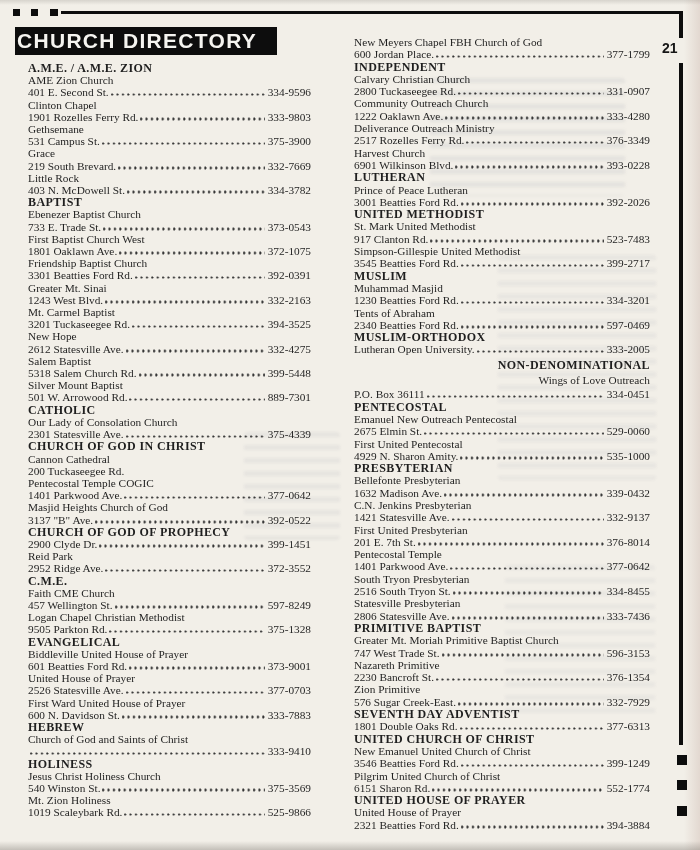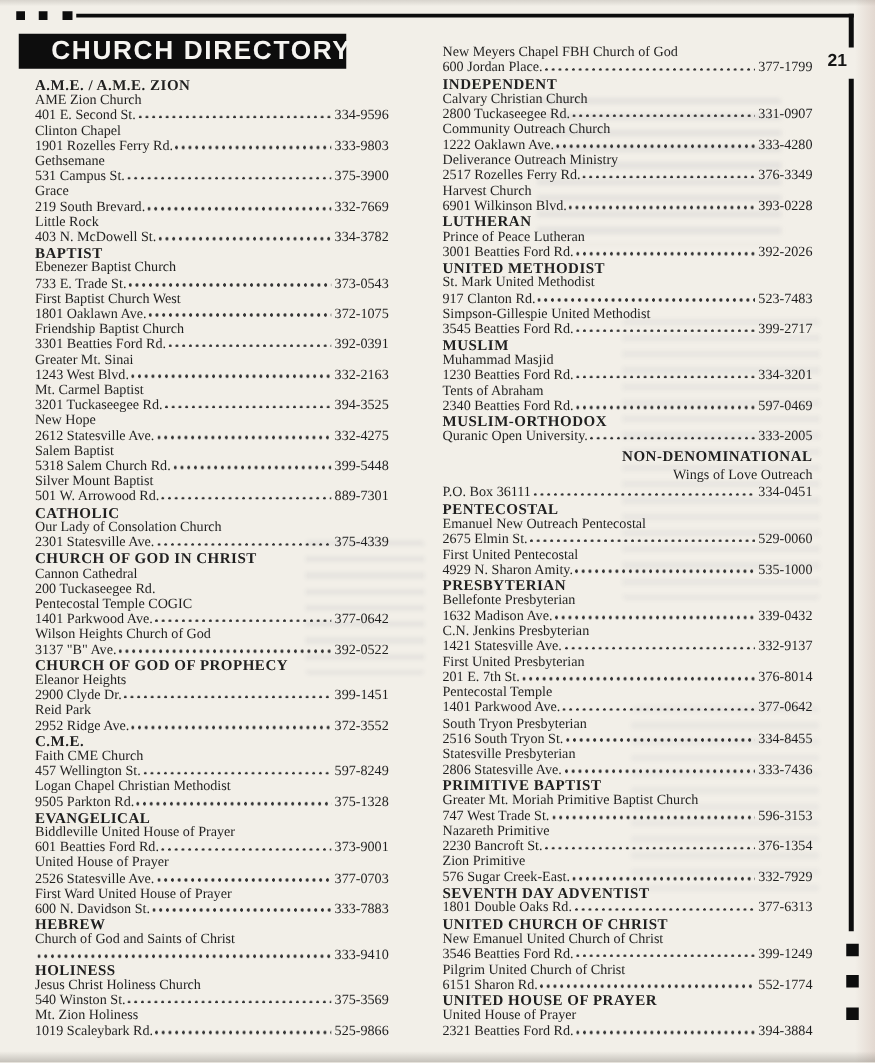--- a/index.html
+++ b/index.html
@@ -77,21 +77,21 @@
   .title-bar {
     position: absolute; left: 15px; top: 27px;
     width: 262px; height: 28px;
     background: var(--bar, #0c0c0c);
     display: flex; align-items: center;
   }
   .title-bar .title {
     font-family: "Liberation Sans", sans-serif;
     font-weight: bold; font-size: 21px; letter-spacing: 1.3px;
     color: #f5f4f0;
-    padding-left: 26px;
+    padding-left: 2px;
     white-space: nowrap;
   }
 
   
   .col {
     position: absolute;
     font-size: 11.3px;
   }
   #col-0 { left: 28px;  top: 62px; width: 283px; line-height: 12.2px; }
   #col-1 { left: 354px; top: 36px; width: 296px; line-height: 12.3px; }
@@ -245,30 +245,29 @@
       <div class="name line">Cannon Cathedral</div>
       <div class="row line">
         <span class="addr">200 Tuckaseegee Rd.</span>
       </div>
       <div class="name line">Pentecostal Temple COGIC</div>
       <div class="row line">
         <span class="addr">1401 Parkwood Ave.</span>
         <span class="dots"></span>
         <span class="phone">377-0642</span>
       </div>
-      <div class="name line">Wilson Heights Church of God</div>
+      <div class="name line">Masjid Heights Church of God</div>
       <div class="row line">
         <span class="addr">3137 "B" Ave.</span>
         <span class="dots"></span>
         <span class="phone">392-0522</span>
       </div>
     </div>
     <div class="section">
       <div class="heading line">CHURCH OF GOD OF PROPHECY</div>
-      <div class="name line">Eleanor Heights</div>
       <div class="row line">
         <span class="addr">2900 Clyde Dr.</span>
         <span class="dots"></span>
         <span class="phone">399-1451</span>
       </div>
       <div class="name line">Reid Park</div>
       <div class="row line">
         <span class="addr">2952 Ridge Ave.</span>
         <span class="dots"></span>
         <span class="phone">372-3552</span>
@@ -406,21 +405,21 @@
       <div class="name line">Tents of Abraham</div>
       <div class="row line">
         <span class="addr">2340 Beatties Ford Rd.</span>
         <span class="dots"></span>
         <span class="phone">597-0469</span>
       </div>
     </div>
     <div class="section">
       <div class="heading line">MUSLIM-ORTHODOX</div>
       <div class="row line">
-        <span class="addr">Quranic Open University.</span>
+        <span class="addr">Lutheran Open University.</span>
         <span class="dots"></span>
         <span class="phone">333-2005</span>
       </div>
     </div>
     <div class="section loose">
       <div class="heading line">NON-DENOMINATIONAL</div>
       <div class="name line">Wings of Love Outreach</div>
       <div class="row line">
         <span class="addr">P.O. Box 36111</span>
         <span class="dots"></span>

